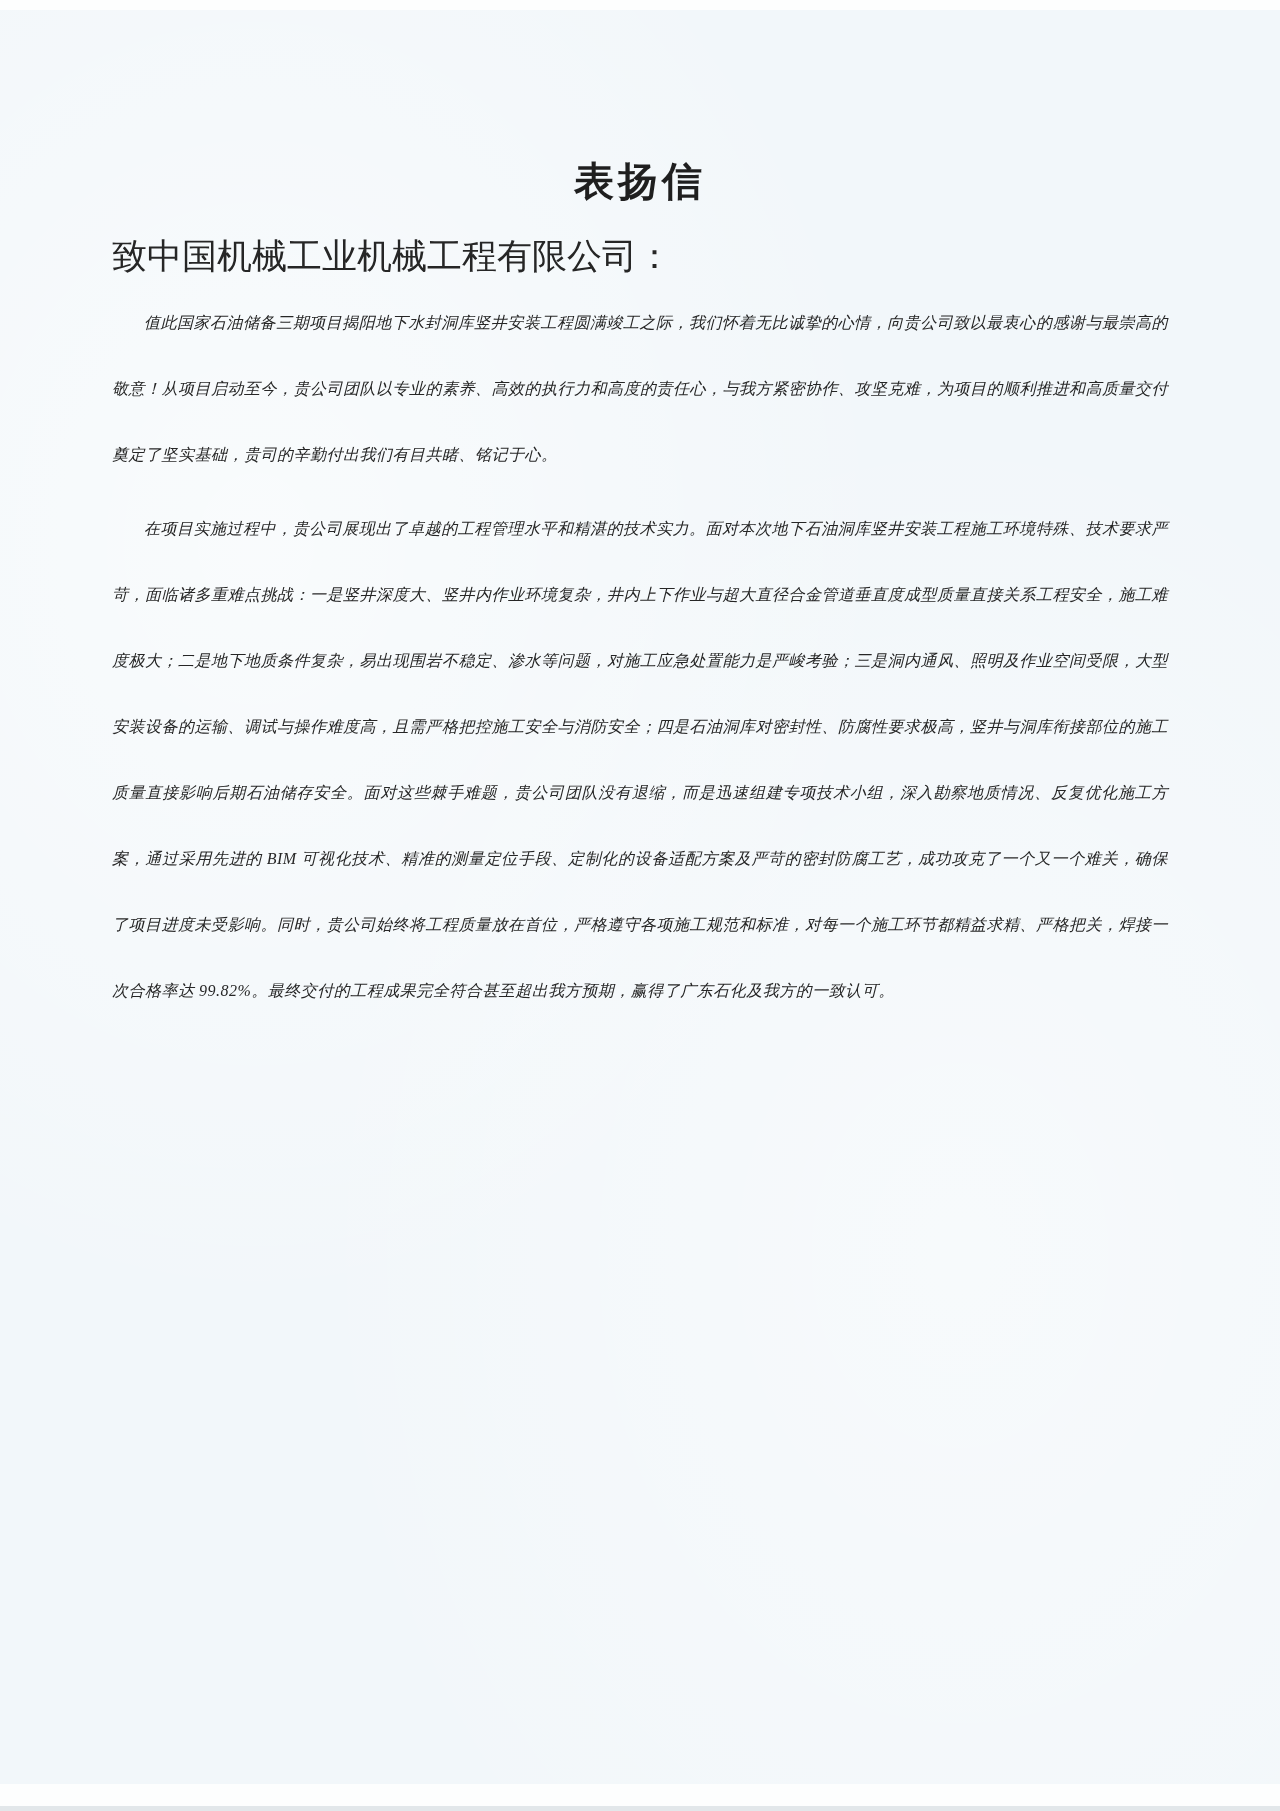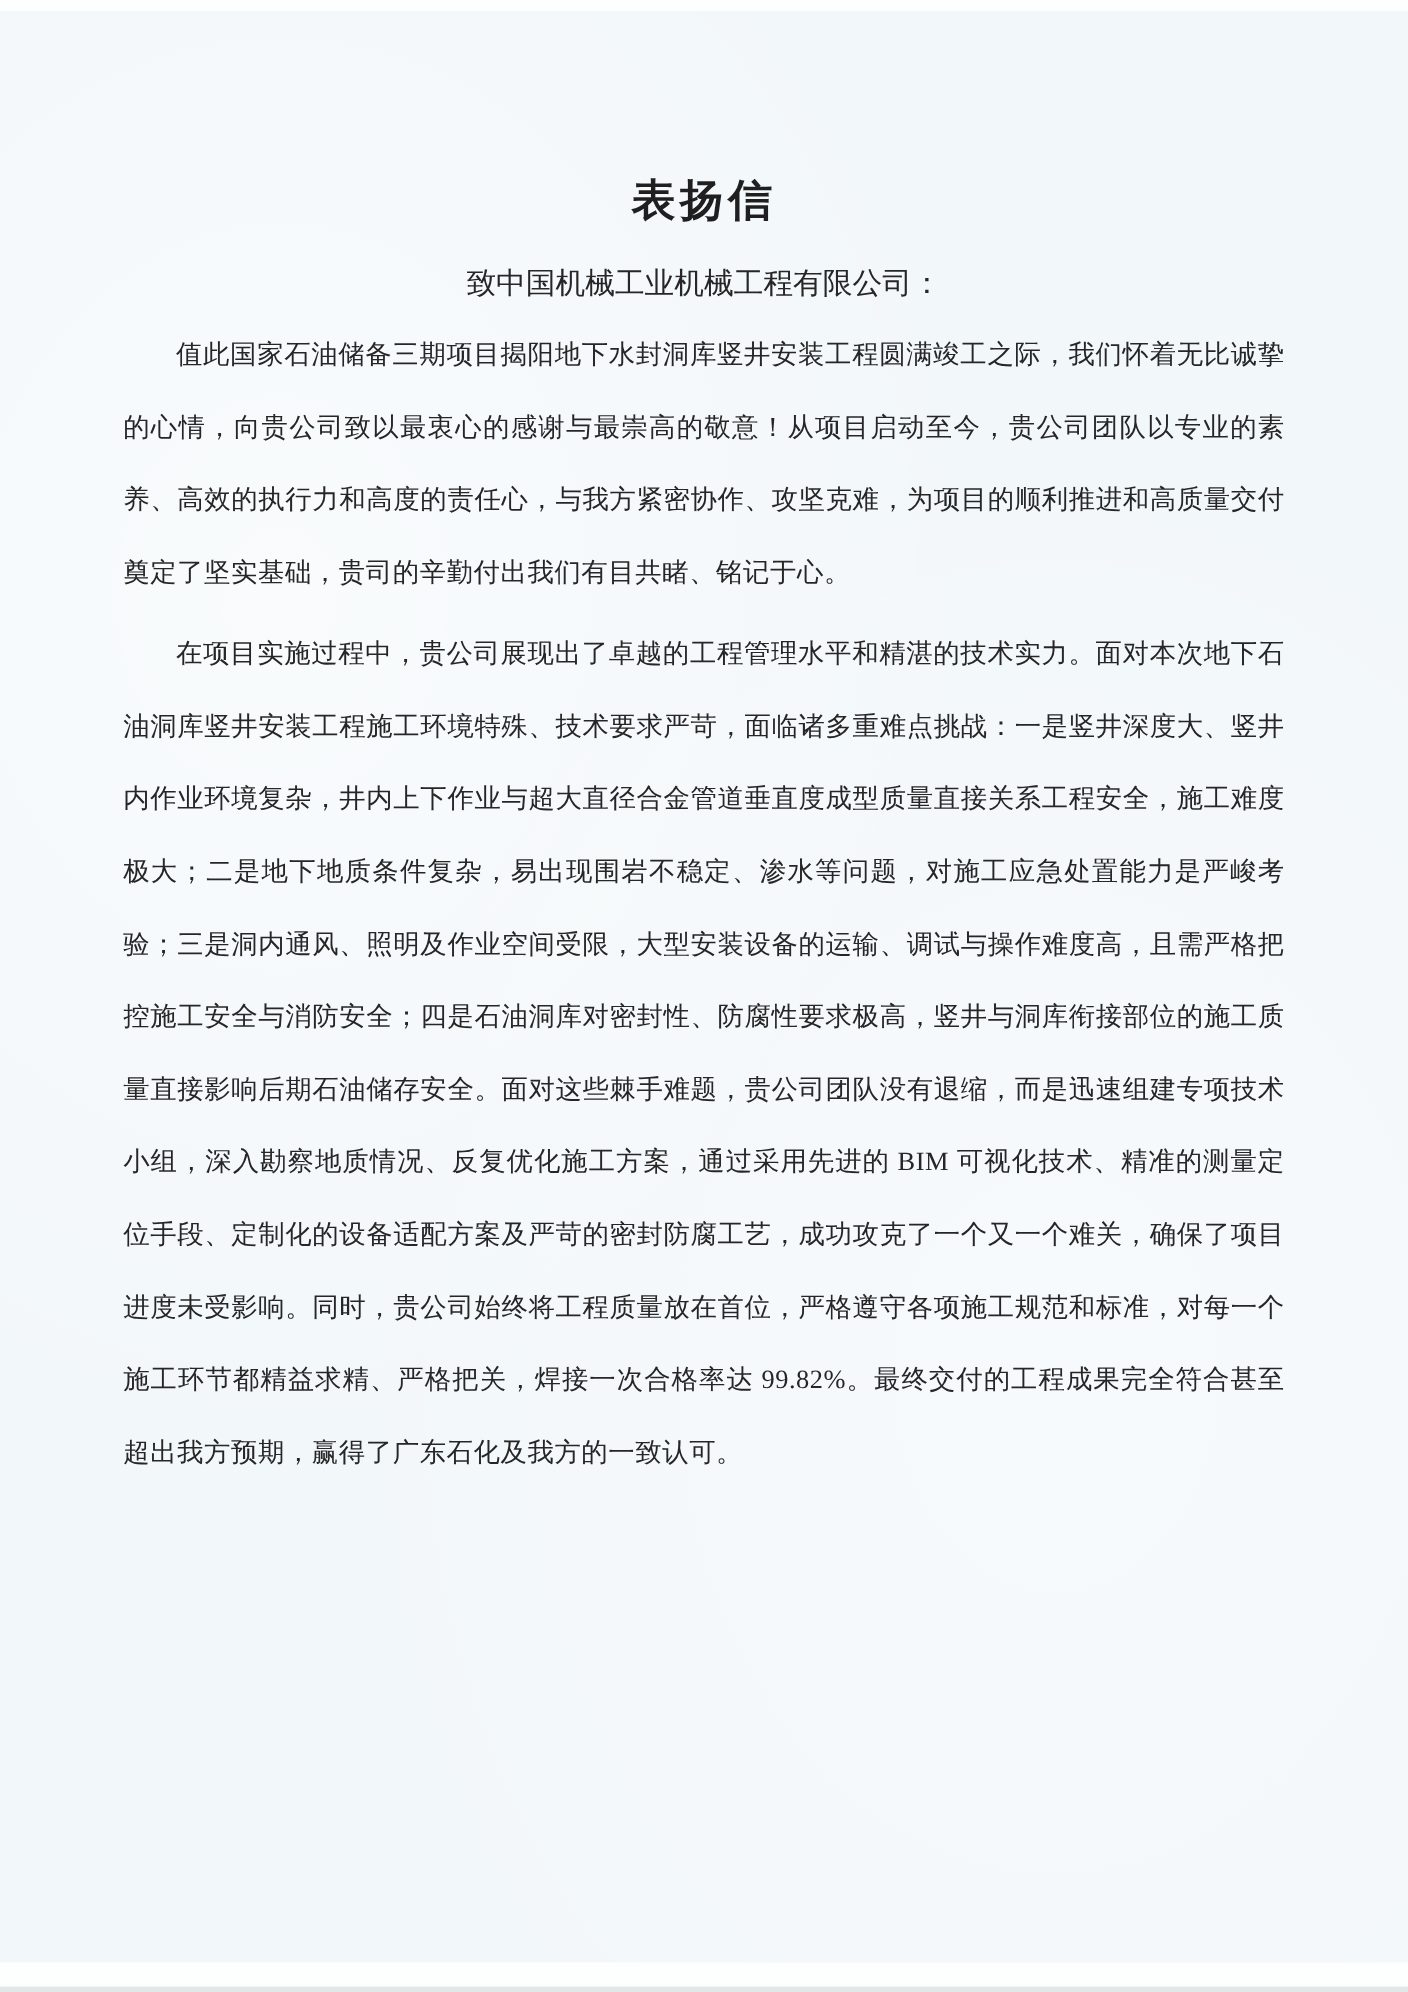--- a/index.html
+++ b/index.html
@@ -45,31 +45,32 @@
     padding-top: 148px;
     font-size: 40px;
     line-height: 48px;
     font-weight: 600;
     letter-spacing: 4px;
     text-align: center;
     color: #1f1f1f;
   }
   .salutation {
     margin: 30px 0 12px 0;
-    font-size: 27px;
+    font-size: 35px;
     line-height: 42px;
-    text-align: center;
+    text-align: left;
   }
   .para {
     margin: 8px 0 0 0;
-    font-size: 24px;
+    font-size: 16px;
     line-height: 66px;
     text-indent: 2em;
     text-align: justify;
     letter-spacing: 0.5px;
+    font-style: italic;
   }
 </style>
 </head>
 <body>
 
 <div class="scan-edge-top"></div>
 
 <div class="scan-page">
   <div class="letter">
     <h1 class="title">表扬信</h1>

